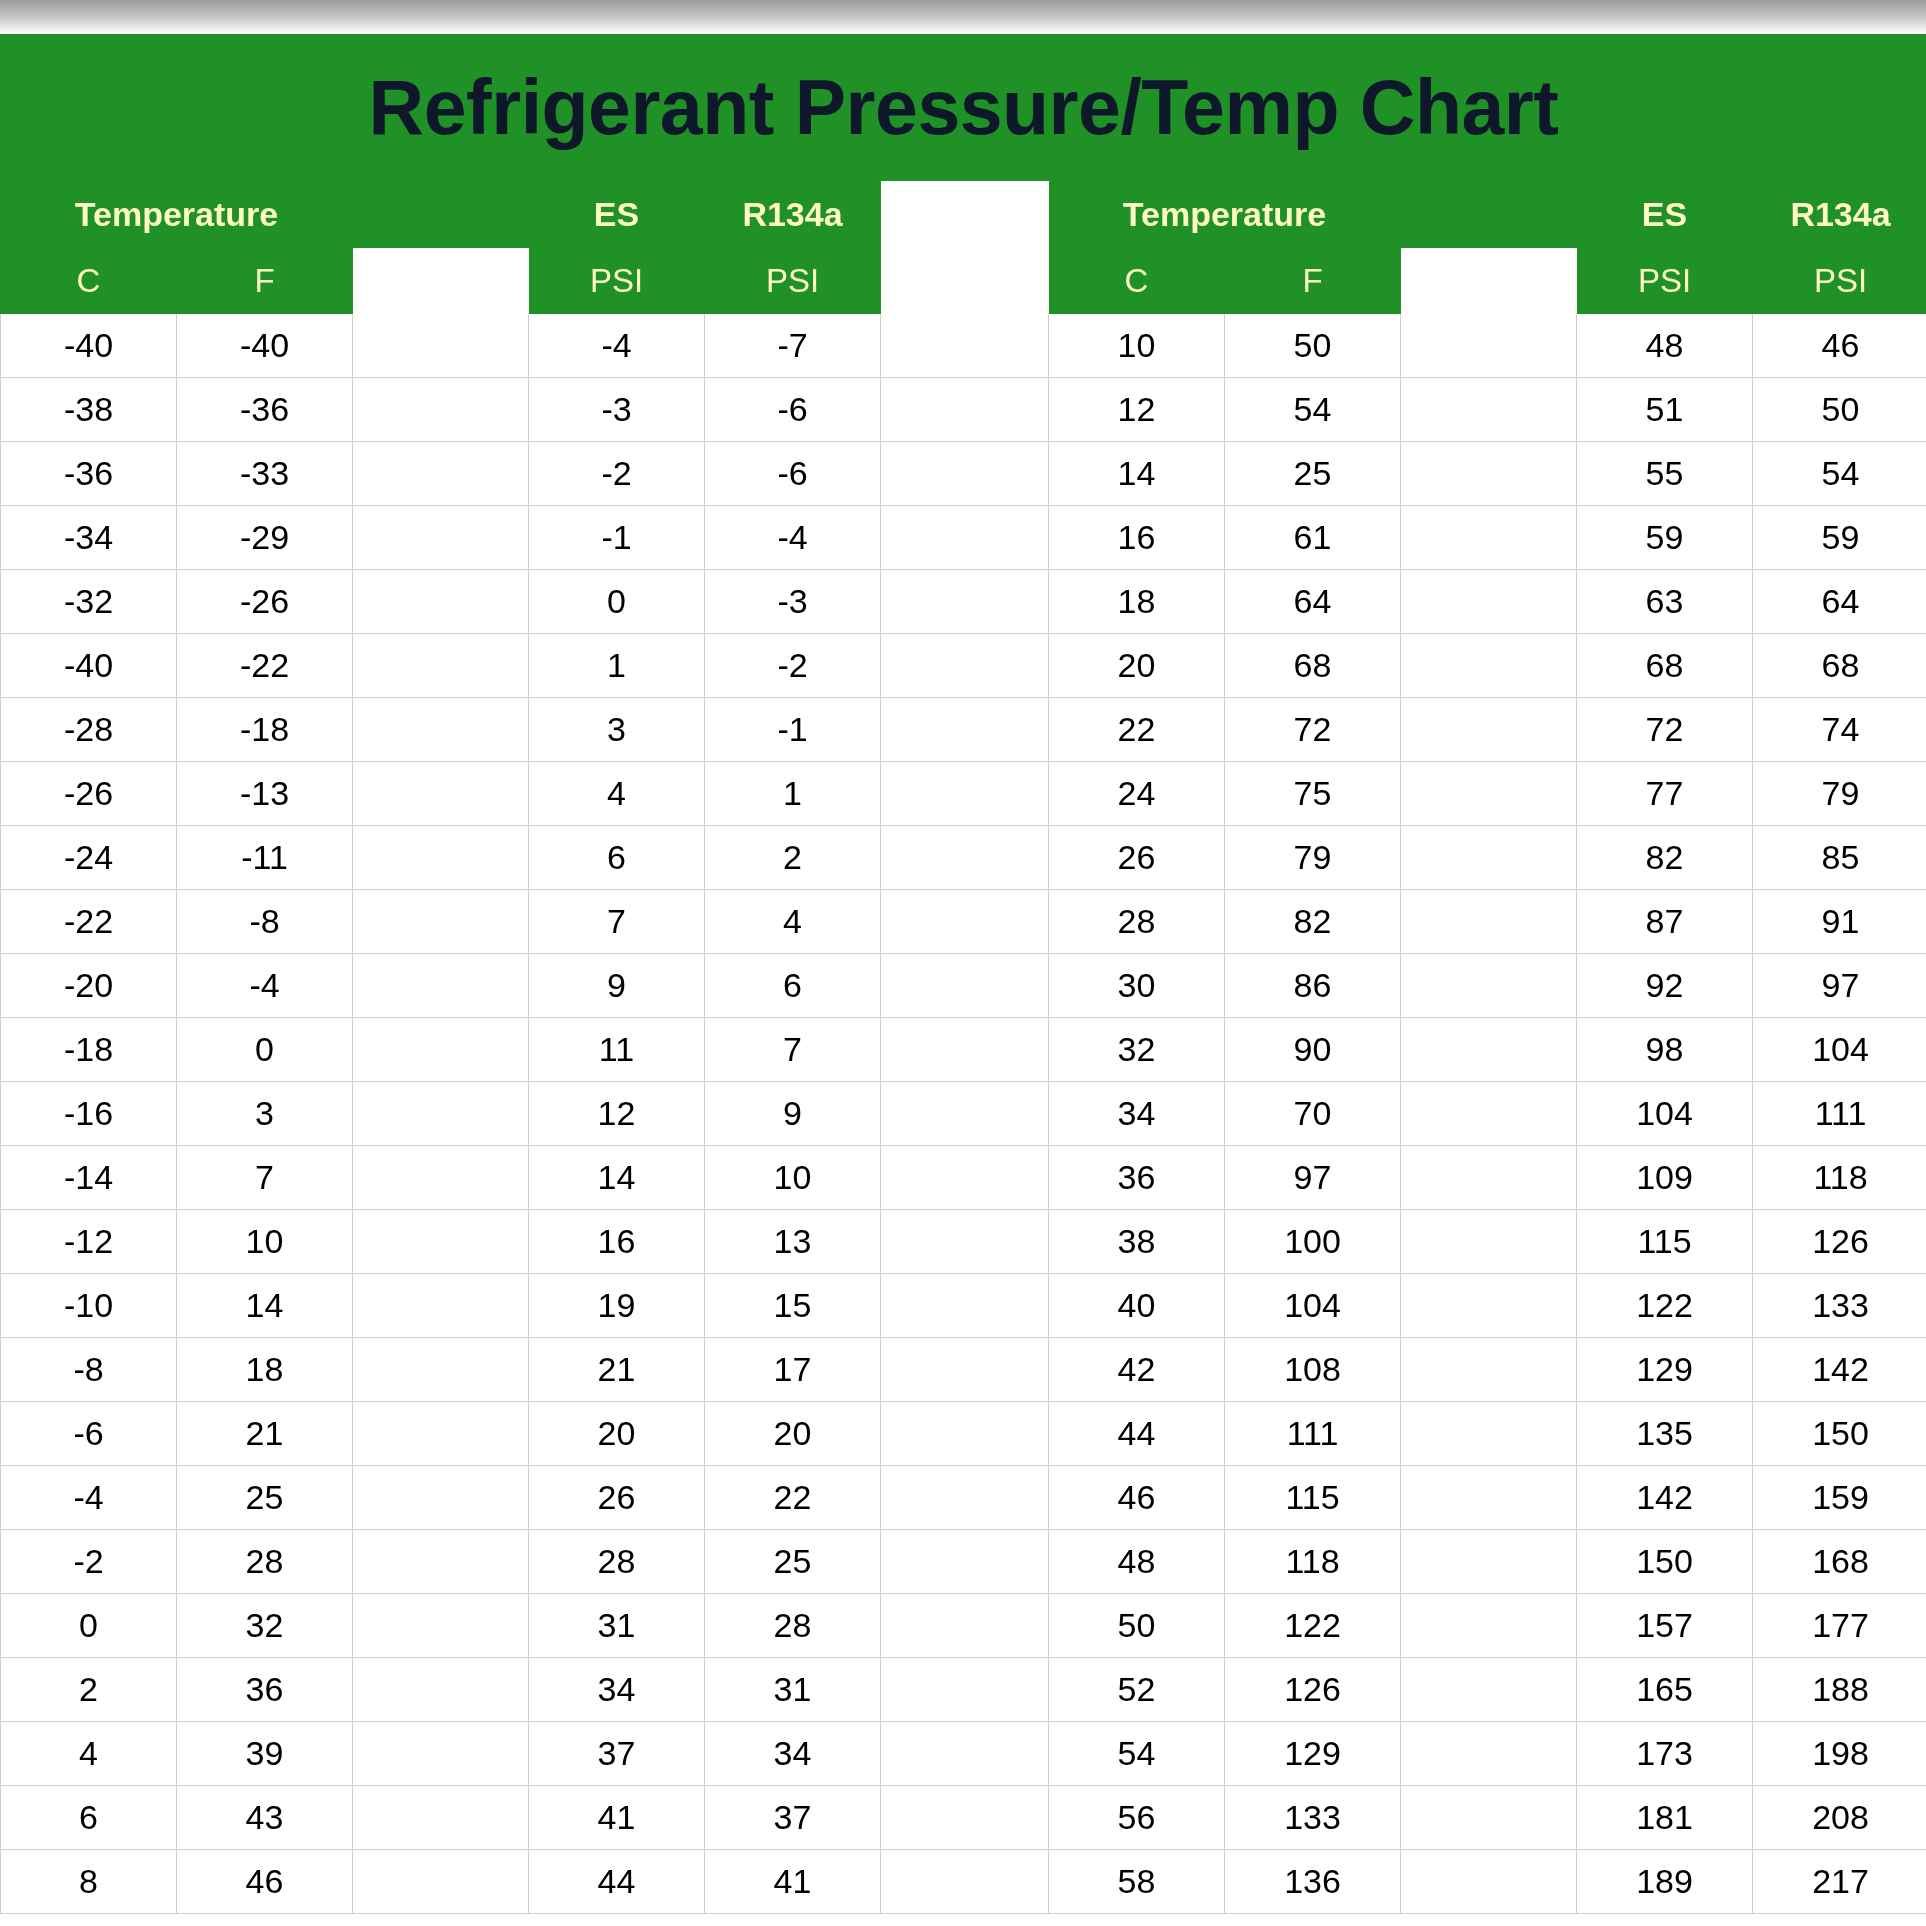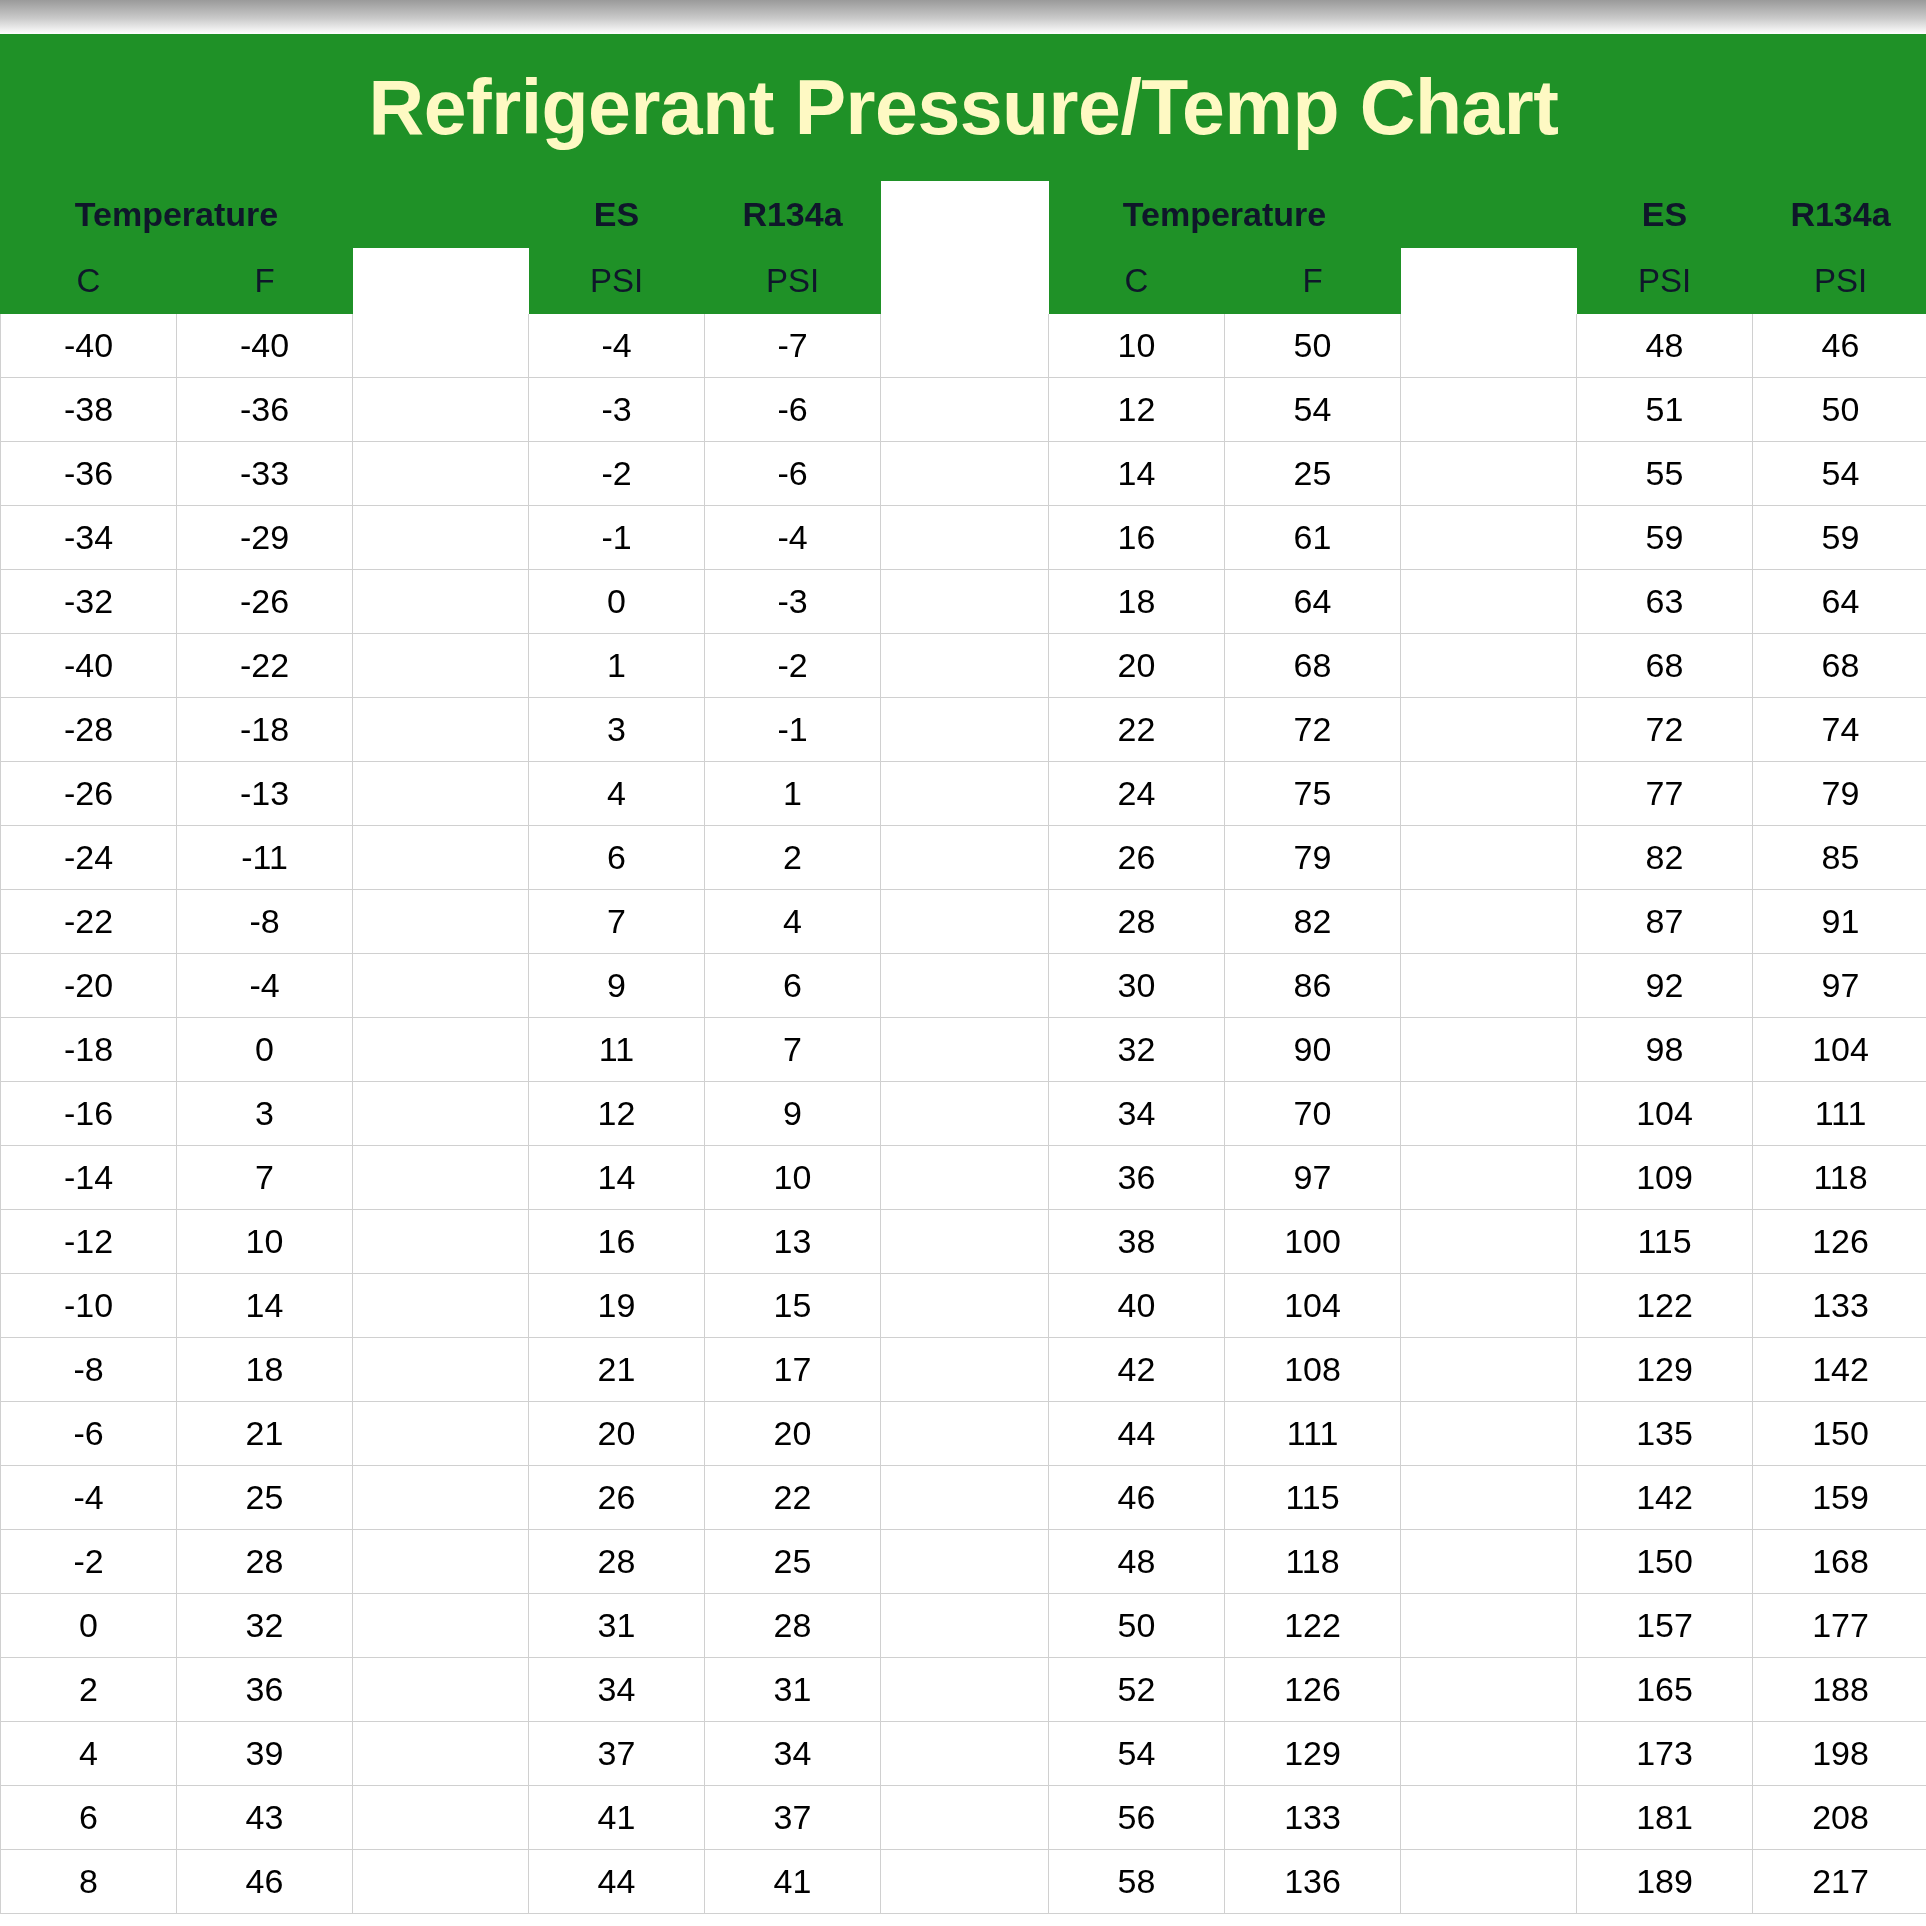--- a/index.html
+++ b/index.html
@@ -26,21 +26,21 @@
     width: 1927px;
   }
   .title-bar {
     background: #1f9127;
     height: 147px;
     display: flex;
     align-items: center;
     justify-content: center;
   }
   .title-bar .title {
-    color: #fef9c3;
+    color: #0f172a;
     font-size: 77px;
     font-weight: bold;
     letter-spacing: -0.5px;
     line-height: 1;
     white-space: nowrap;
   }
   table.grid {
     border-collapse: collapse;
     table-layout: fixed;
     width: 1927px;
@@ -56,21 +56,21 @@
     border: 1px solid #d0d0d0;
     text-align: center;
     vertical-align: middle;
     font-size: 34px;
     color: #000000;
     height: 63px;
     padding: 0;
   }
   table.grid thead th {
     background: #1f9127;
-    color: #0f172a;
+    color: #fef9c3;
     font-weight: bold;
     border: 1px solid #1f9127;
     height: 65px;
   }
   table.grid thead th.sub {
     font-weight: normal;
     font-size: 33px;
   }
   table.grid thead th.blank {
     background: #ffffff;

